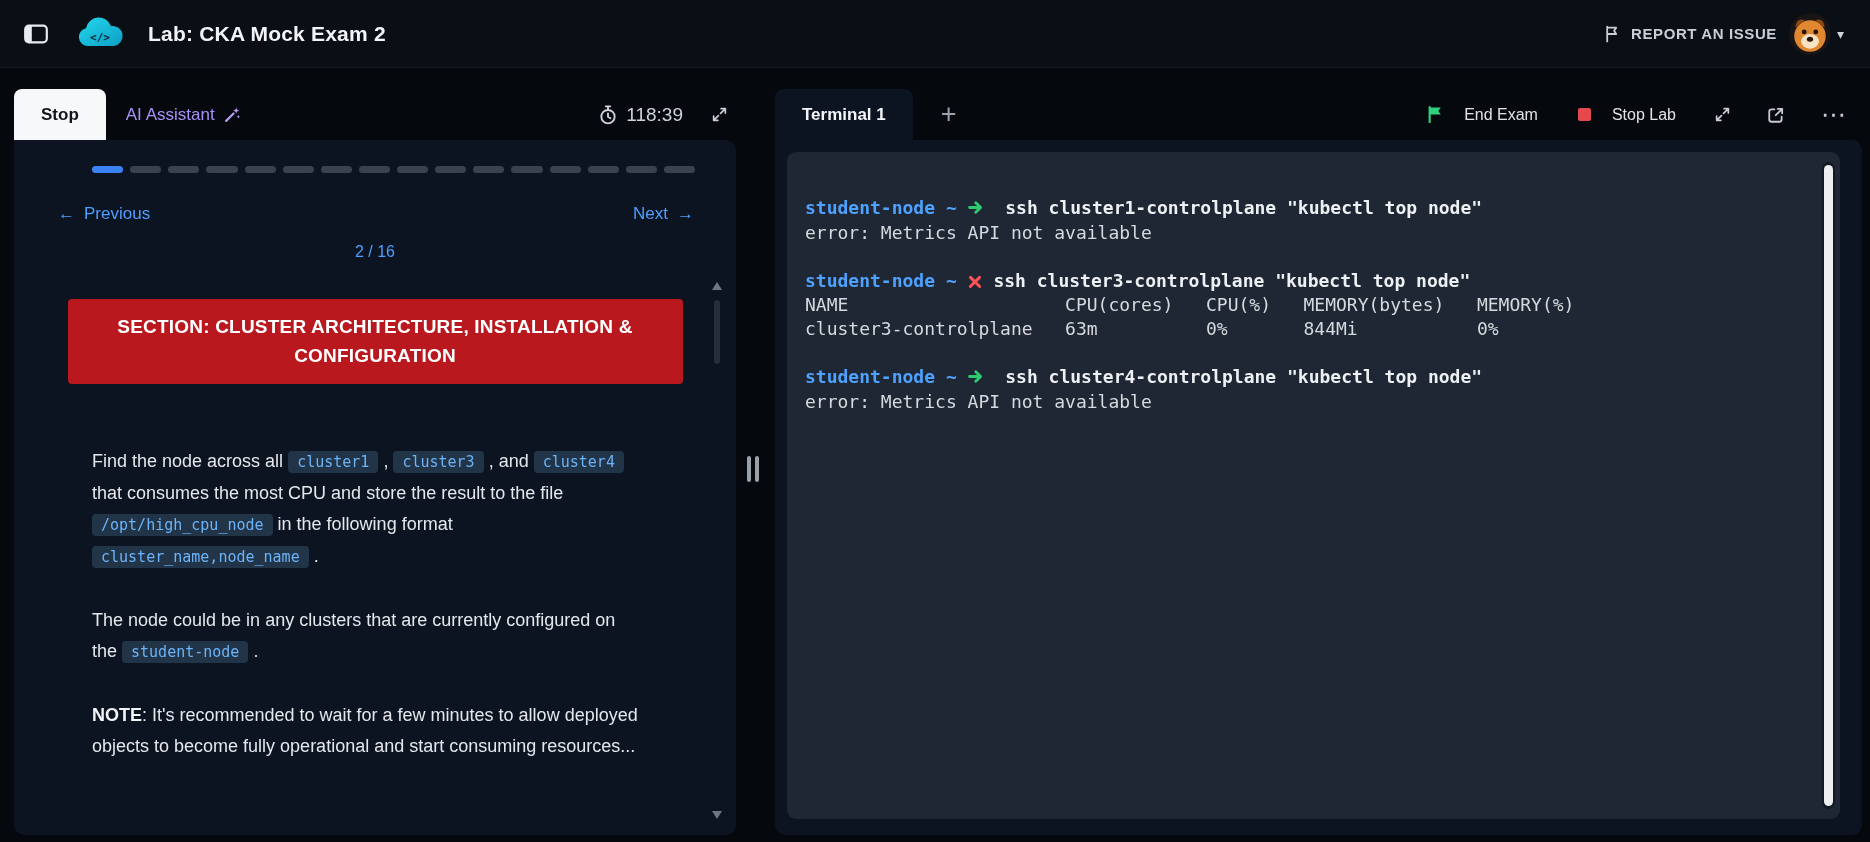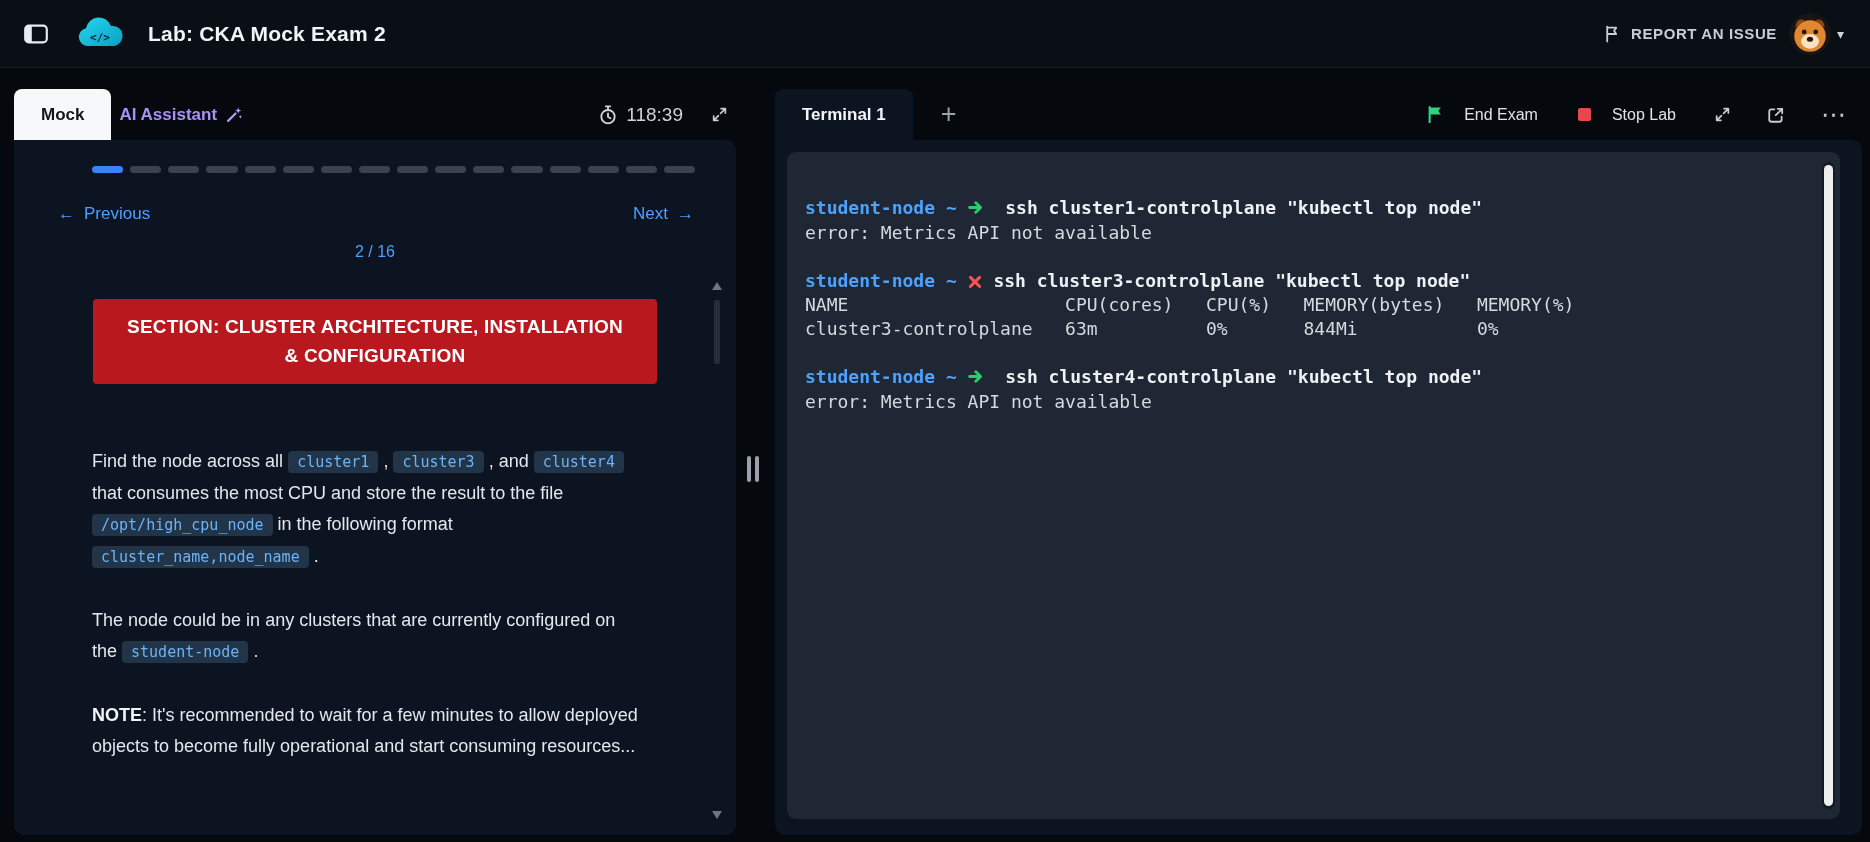--- a/index.html
+++ b/index.html
@@ -20,36 +20,36 @@
     letter-spacing:.6px;background:none;border:none;cursor:pointer;}
   .avatar-btn{display:flex;align-items:center;gap:6px;background:none;border:none;cursor:pointer;}
   .avatar{width:42px;height:42px;border-radius:50%;overflow:hidden;display:block;}
   .chev{color:#cfd3da;font-size:14px;}
   
   .left-col{position:absolute;left:14px;top:89px;width:722px;bottom:7px;}
   .right-col{position:absolute;left:775px;right:8px;top:89px;bottom:7px;}
   .tab-row{height:51px;display:flex;align-items:stretch;}
   .tab{display:flex;align-items:center;gap:9px;padding:0 27px;font-size:17px;border:none;cursor:pointer;background:none;}
   .tab.task-active{background:#f7f8f9;color:#11151a;font-weight:600;border-radius:8px 8px 0 0;}
-  .tab.ai{color:#a892f5;font-weight:700;padding:0 8px;}
+  .tab.ai{color:#a892f5;font-weight:400;padding:0 20px;}
   .timer{margin-left:auto;display:flex;align-items:center;gap:9px;color:#ced3da;font-size:19px;}
   .panel-body{position:absolute;top:51px;left:0;right:0;bottom:0;background:var(--c-panel);
     border-radius:0 10px 10px 10px;overflow:hidden;}
   
   .progress-row{margin:26px 41px 0 78px;display:flex;gap:7px;}
   .progress-row .seg{flex:1;height:7px;border-radius:4px;background:#3a4250;cursor:pointer;}
   .progress-row .seg.active{background:var(--c-accent);}
   .nav-row{display:flex;justify-content:space-between;align-items:center;margin:30px 36px 0 38px;}
   .nav-btn{display:flex;align-items:center;gap:9px;color:var(--c-link);font-size:17px;font-weight:500;
     background:none;border:none;cursor:pointer;}
   .page-ind{text-align:center;margin-top:18px;color:var(--c-link);font-size:16px;}
   .weight-banner{margin:26px auto 0;width:520px;height:39px;background:linear-gradient(90deg,#424d6d,#384157);
     border-radius:4px;display:flex;align-items:center;justify-content:center;color:#ffffff;
     font-size:20px;font-weight:700;}
-  .section-banner{margin:38px auto 0;width:564px;box-sizing:border-box;padding:13px 34px;
+  .section-banner{margin:38px auto 0;width:615px;box-sizing:border-box;padding:13px 34px;
     background:var(--c-banner_red);border-radius:4px;color:#ffffff;font-size:19px;font-weight:700;
     text-align:center;line-height:1.55;letter-spacing:.2px;}
   .task-paragraphs{margin:62px 92px 0 78px;color:#e4e7ec;font-size:18px;line-height:31px;}
   .task-paragraphs p{margin:0 0 32px 0;}
   .task-paragraphs strong{color:#f2f4f8;}
   .chip{font-family:"DejaVu Sans Mono",monospace;font-size:15px;background:var(--c-chip_bg);
     color:var(--c-chip_text);border-radius:4px;padding:2px 9px;white-space:nowrap;}
   .task-sb{position:absolute;right:13px;top:142px;bottom:16px;width:12px;display:flex;
     flex-direction:column;align-items:center;}
   .sb-up{width:0;height:0;border-left:5px solid transparent;border-right:5px solid transparent;
@@ -137,21 +137,21 @@
         </svg>
       </span>
       <span class="chev">▾</span>
     </button>
   </span>
 </header>
 
 <section class="left-col">
   <div class="tab-row">
     <button class="tab task-active">
-      <span>Mock</span>
+      <span>Stop</span>
     </button>
     <button class="tab ai">
       <span>AI Assistant</span>
       <span>
         <svg width="17" height="17" viewBox="0 0 16 16">
           <path d="M2 14 9 7" stroke="#b89df8" stroke-width="2" stroke-linecap="round"></path>
           <path d="M11.5 1.5l.8 2 2 .8-2 .8-.8 2-.8-2-2-.8 2-.8zM13.5 8.5l.5 1.2 1.2.5-1.2.5-.5 1.2-.5-1.2-1.2-.5 1.2-.5z" fill="#b89df8"></path>
         </svg>
       </span>
     </button>

